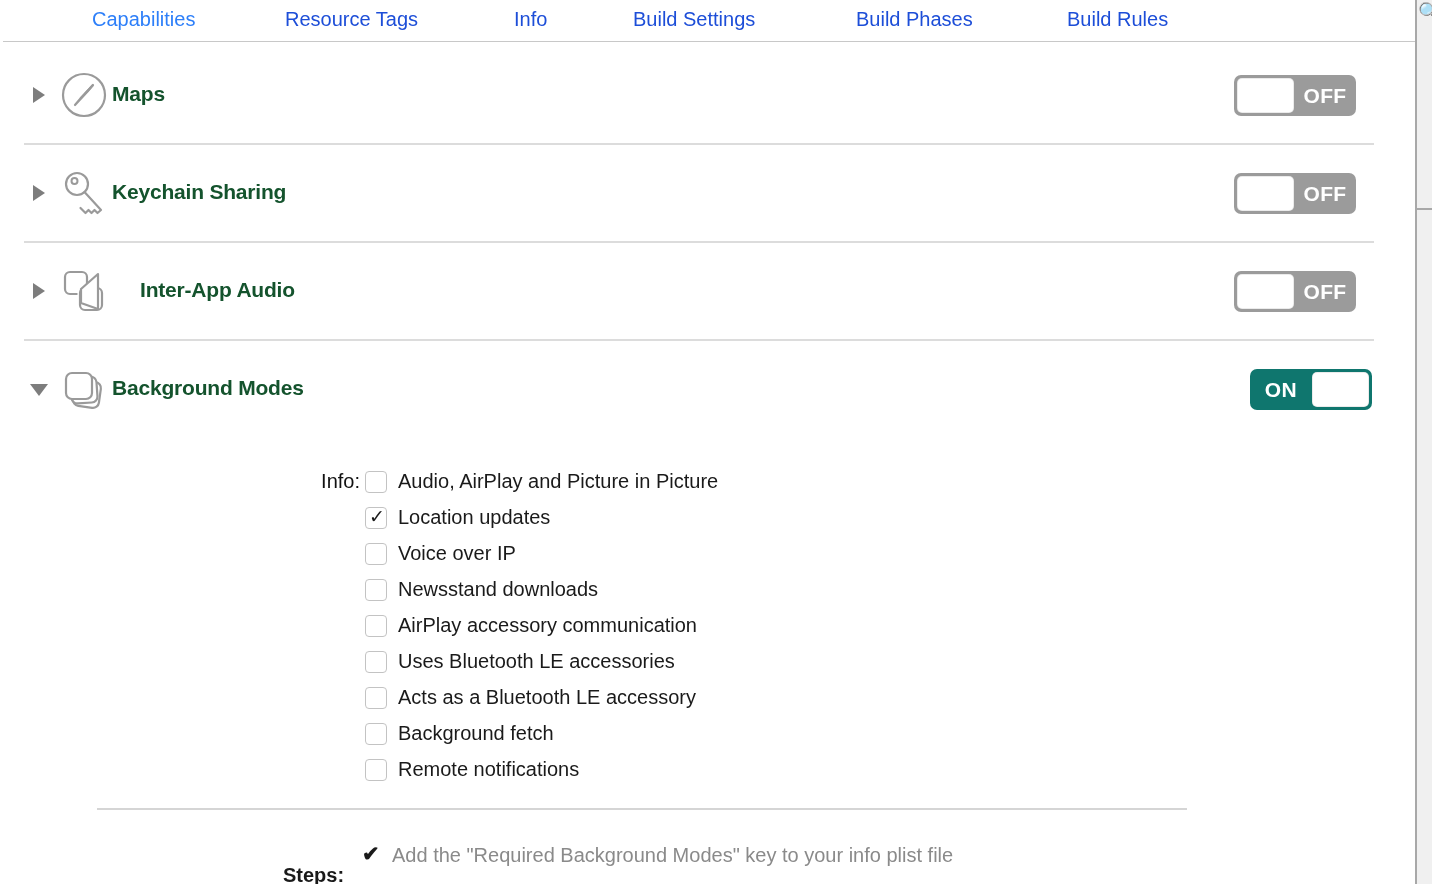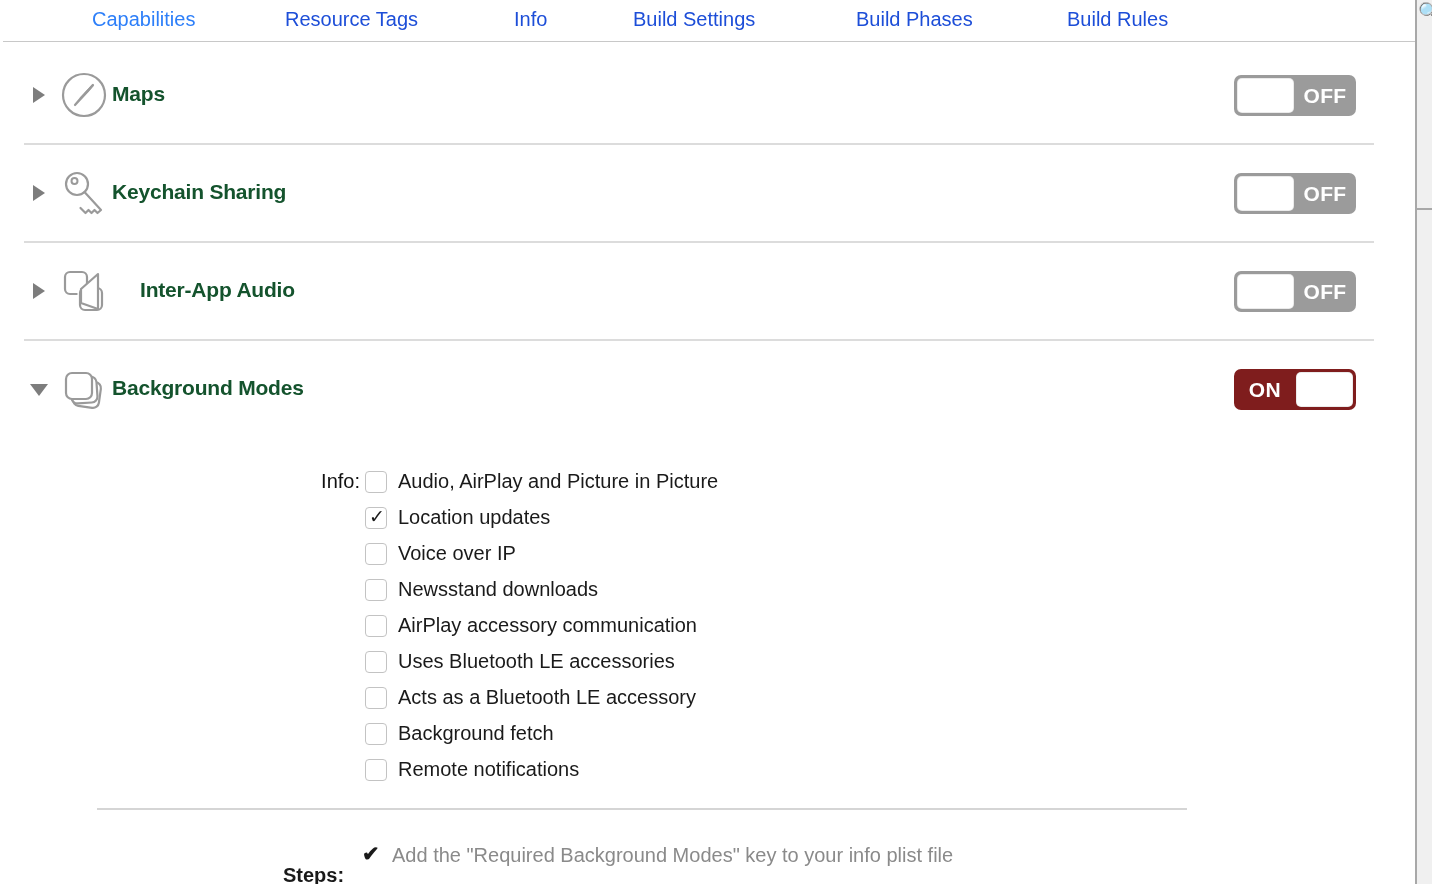--- a/index.html
+++ b/index.html
@@ -94,21 +94,21 @@
   .switch {
     position: absolute;
     width: 122px;
     height: 41px;
     border-radius: 7px;
     box-sizing: border-box;
     cursor: default;
     overflow: hidden;
   }
   .switch.off { background: #9b9b9b; }
-  .switch.on  { background: #7f1d1d; }
+  .switch.on  { background: #0f766e; margin-left: 16px; }
   .switch .knob {
     position: absolute;
     top: 3px;
     width: 57px;
     height: 35px;
     background: #ffffff;
     border-radius: 5px;
     border: 1px solid rgba(0,0,0,0.08);
     box-sizing: border-box;
   }

